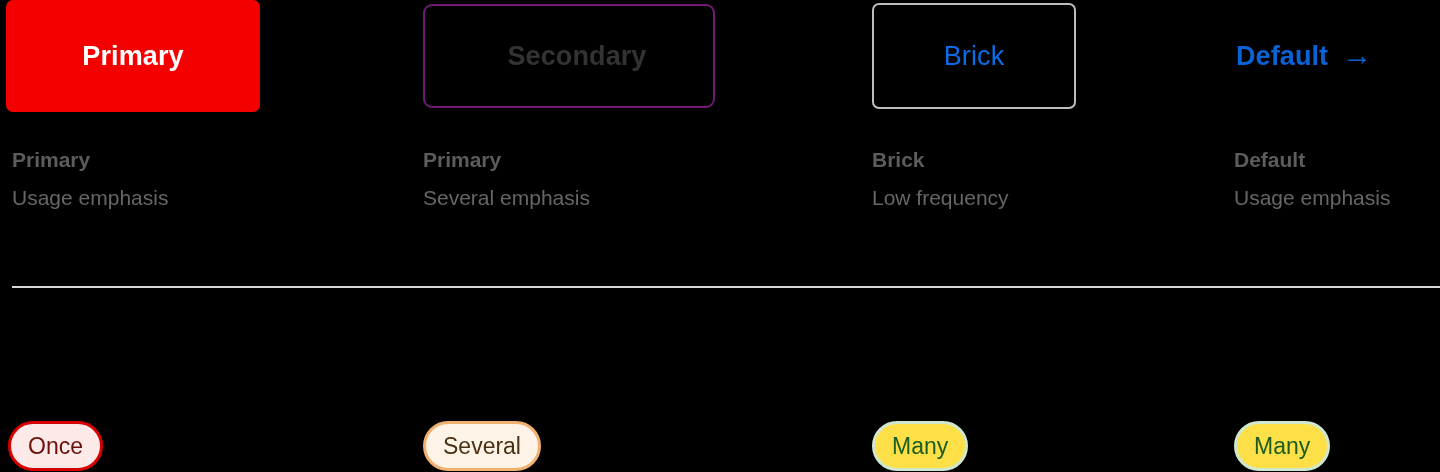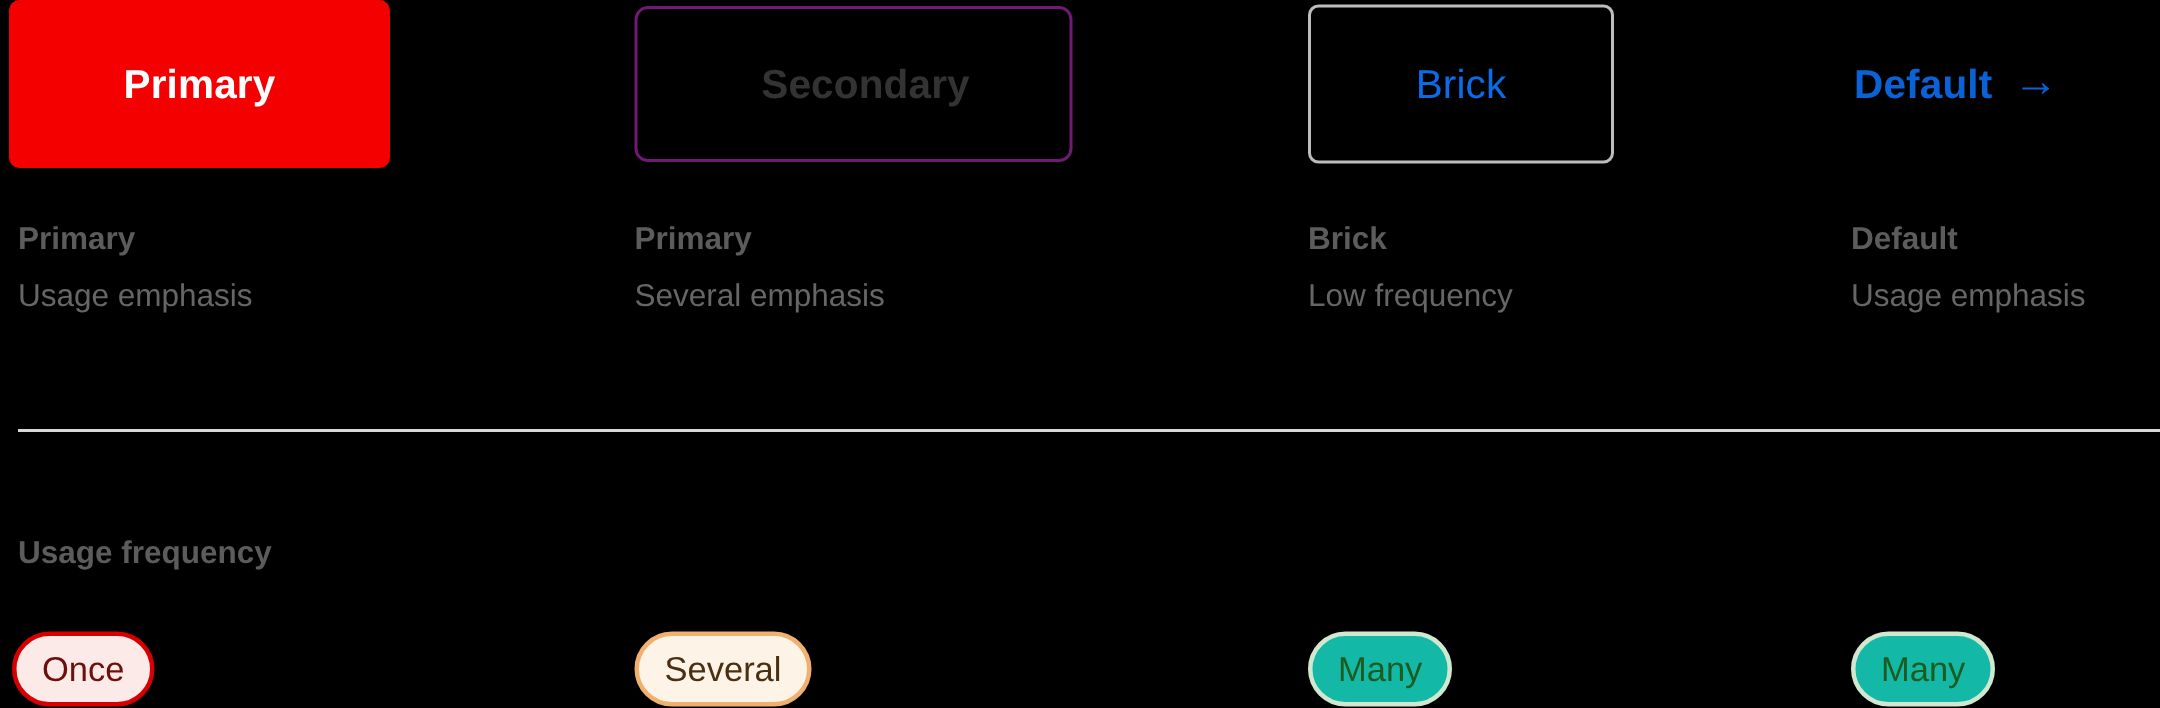--- a/index.html
+++ b/index.html
@@ -172,21 +172,21 @@
     border-color: #d60000;
     color: #6d0f0b;
     margin-left: -4px;
   }
   .pill-several {
     background: #fdf3e7;
     border-color: #f0b070;
     color: #4a3012;
   }
   .pill-many {
-    background: #14b8a6;
+    background: #fde047;
     border-color: #cfe8cf;
     color: #1d5c20;
   }
 </style>
 </head>
 <body>
 
 <div class="stage">
 
   <div class="col col-0">
@@ -227,21 +227,20 @@
       </button>
     </div>
     <div class="caption">
       <div class="cap-title">Default</div>
       <div class="cap-sub">Usage emphasis</div>
     </div>
   </div>
 
   <div class="divider"></div>
 
-  <div class="section-label">Usage frequency</div>
 
   <div class="pill-slot col-1">
     <span class="pill pill-several">Several</span>
   </div>
 
   <div class="pill-slot col-0">
     <span class="pill pill-once">Once</span>
   </div>
 
   <div class="pill-slot col-2">

